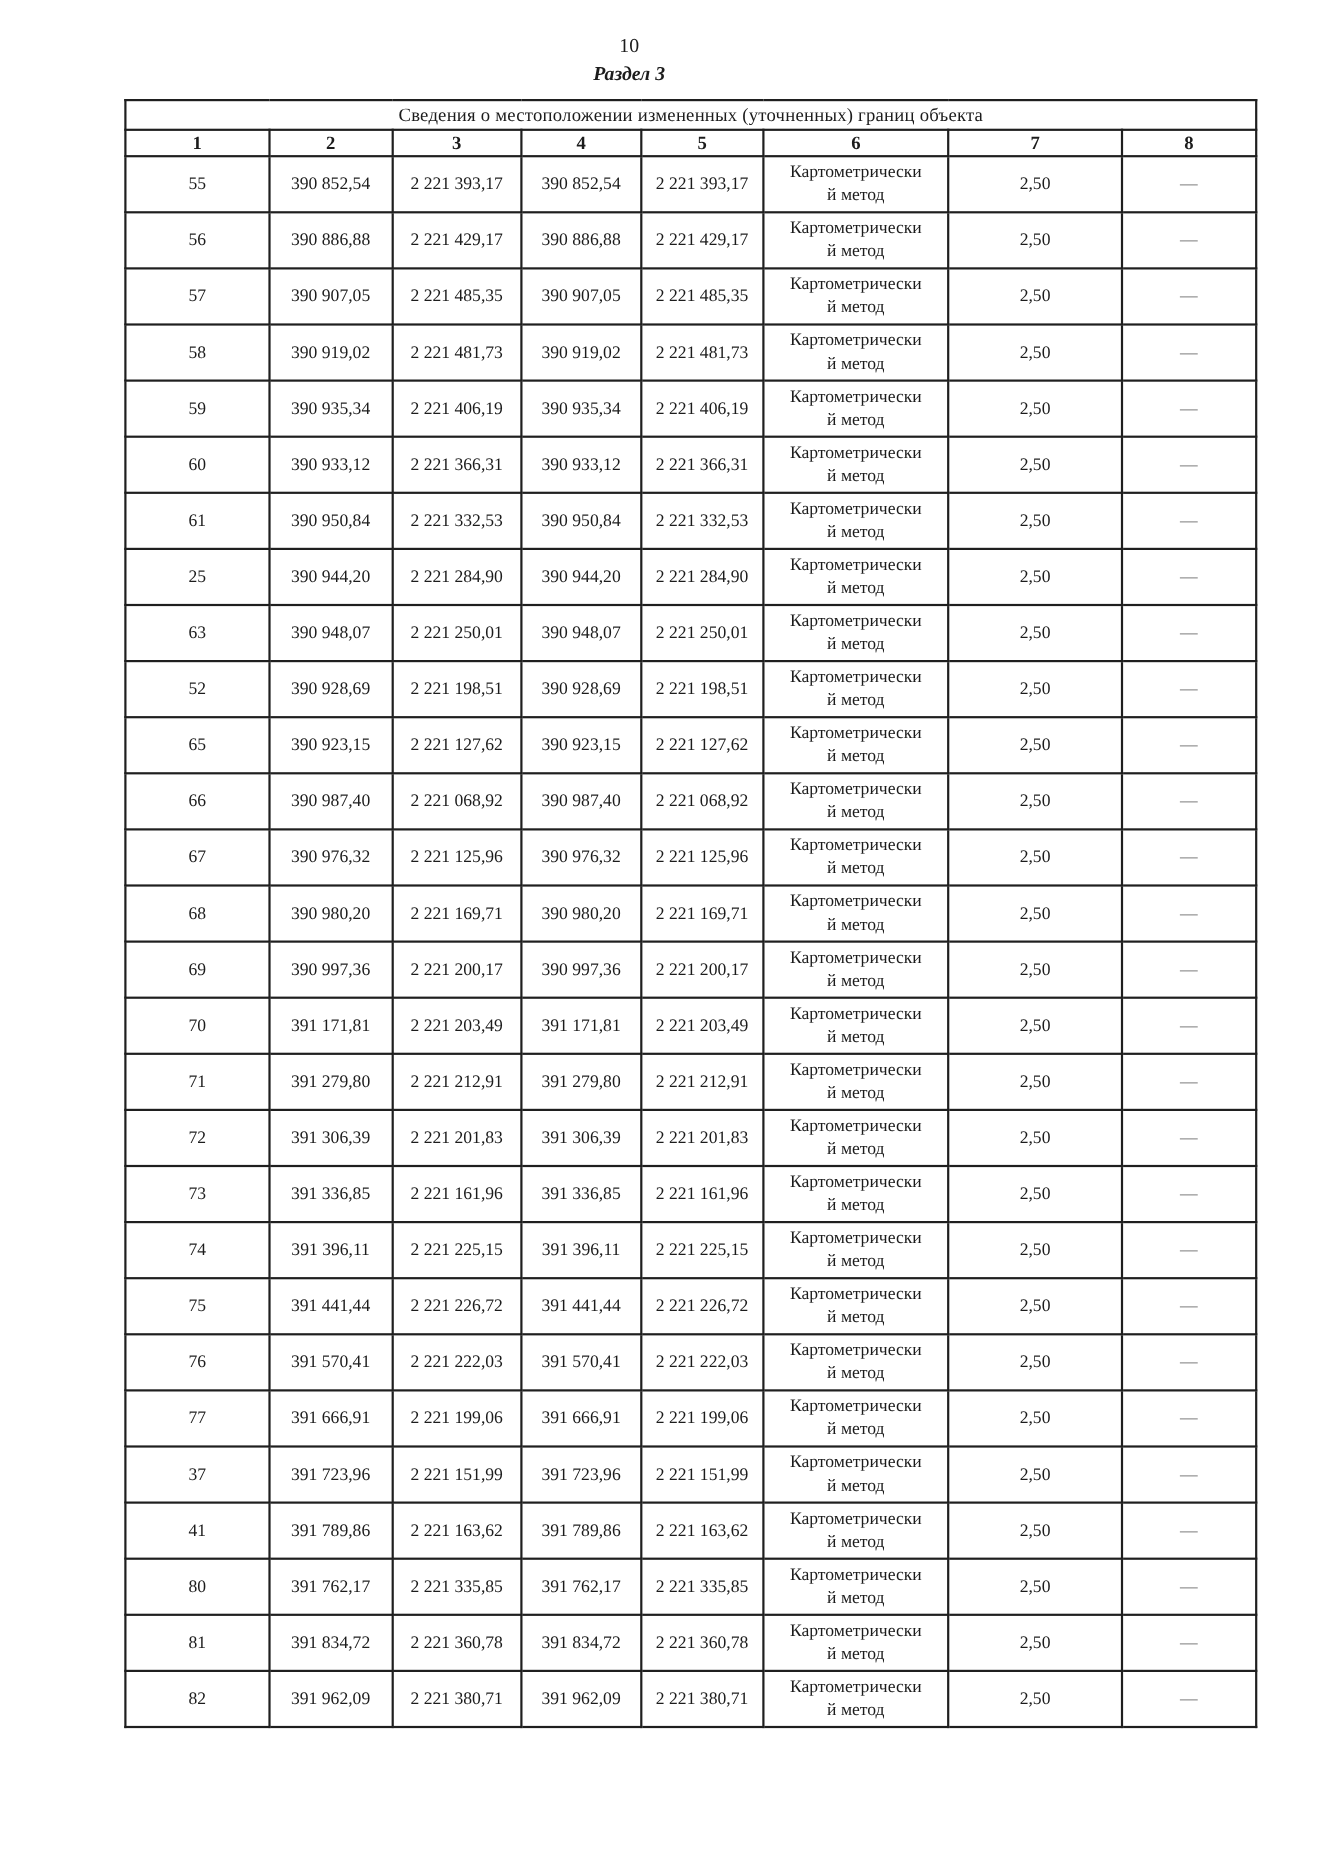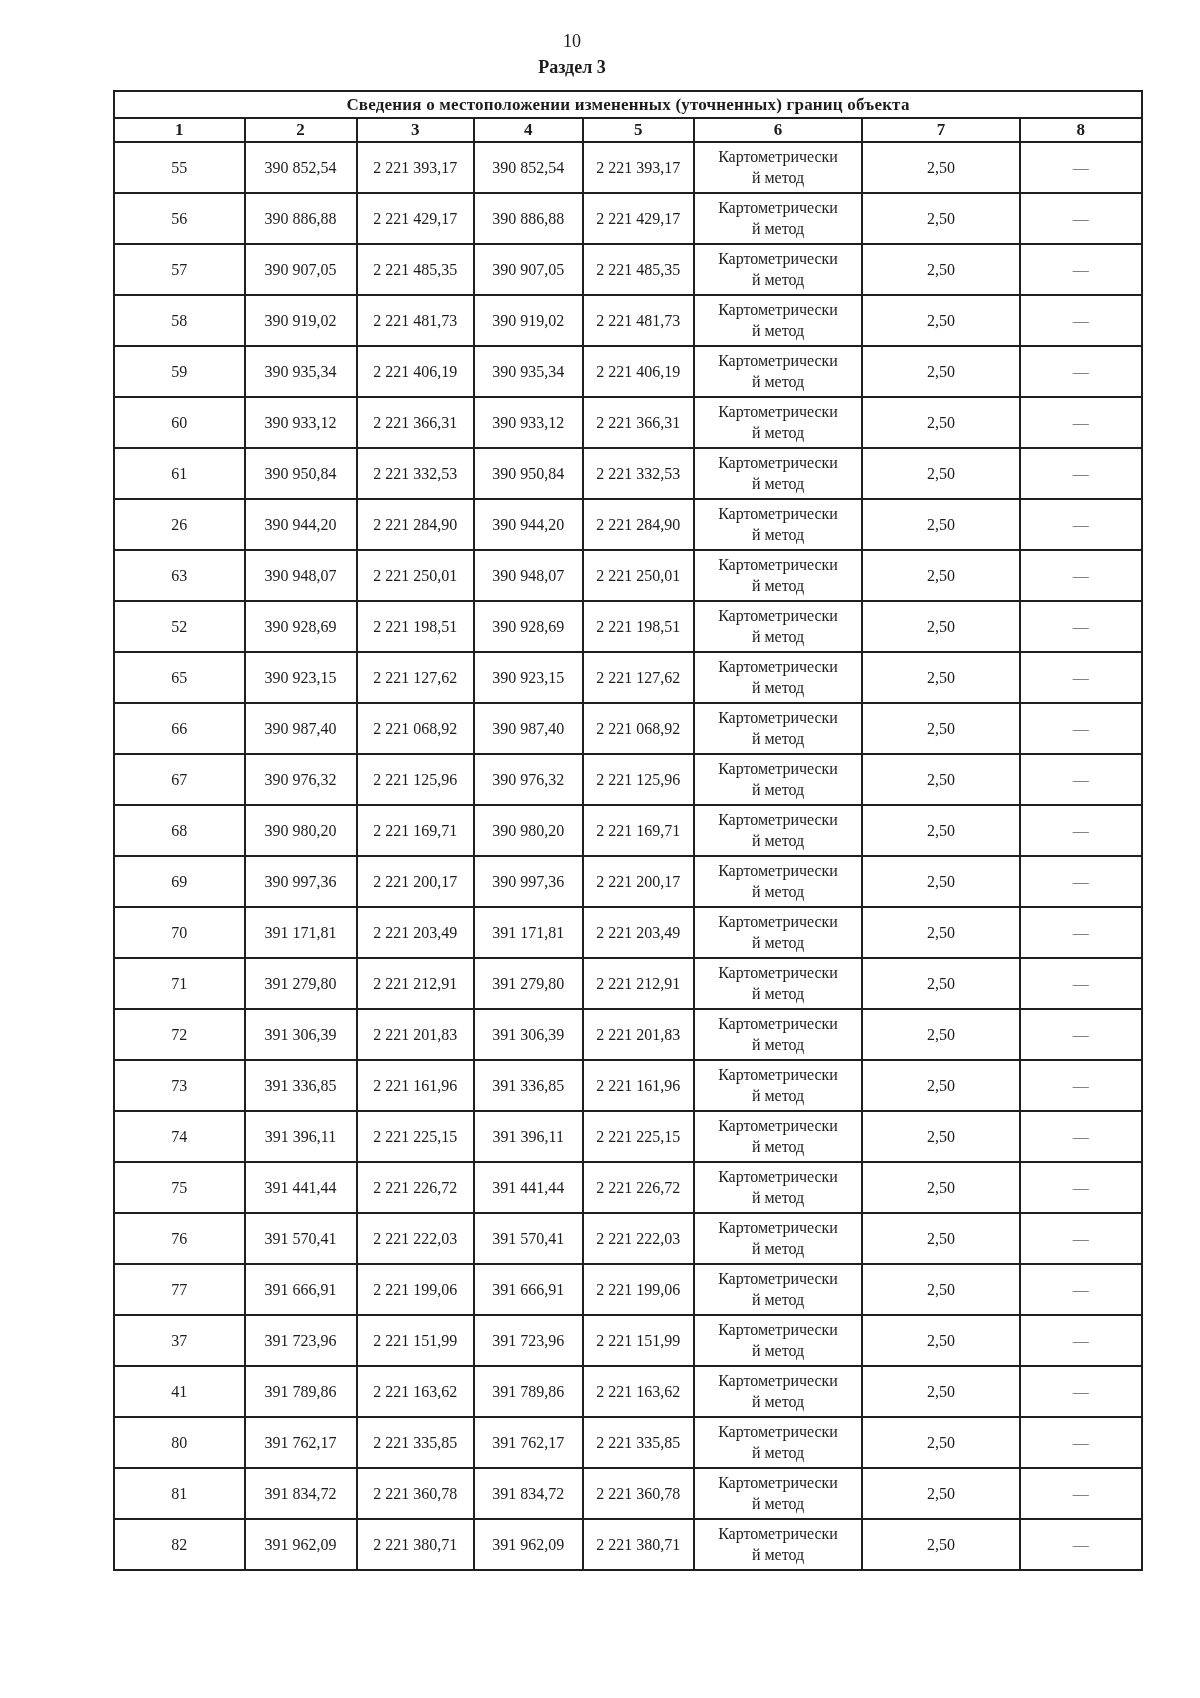--- a/index.html
+++ b/index.html
@@ -25,39 +25,40 @@
   .page-number {
     font-size: 18px;
     line-height: 22px;
   }
   .section-title {
     font-size: 18px;
     font-weight: bold;
     line-height: 22px;
     margin-top: 4px;
     margin-bottom: 6px;
+    font-style: italic;
   }
   table.boundaries {
     border-collapse: collapse;
     table-layout: fixed;
     margin-left: 113px;
     width: 1030px;
   }
   table.boundaries th,
   table.boundaries td {
     border: 2px solid #1f1f1f;
     text-align: center;
     vertical-align: middle;
     padding: 0 2px;
     overflow: hidden;
   }
   th.table-title {
     height: 25px;
     font-size: 17px;
-    font-weight: bold;
+    font-weight: normal;
     letter-spacing: 0.2px;
   }
   tr.colnum-row th {
     height: 22px;
     font-size: 17px;
     font-weight: bold;
   }
   tbody td {
     height: 49px;
     font-size: 16px;
@@ -180,21 +181,21 @@
           <td class="x-existing-cell">390 950,84</td>
           <td class="y-existing-cell">2 221 332,53</td>
           <td class="x-refined-cell">390 950,84</td>
           <td class="y-refined-cell">2 221 332,53</td>
           <td class="method-cell">Картометрически
 й метод</td>
           <td class="precision-cell">2,50</td>
           <td class="note-cell">—</td>
         </tr>
         <tr>
-          <td class="point-number-cell">26</td>
+          <td class="point-number-cell">25</td>
           <td class="x-existing-cell">390 944,20</td>
           <td class="y-existing-cell">2 221 284,90</td>
           <td class="x-refined-cell">390 944,20</td>
           <td class="y-refined-cell">2 221 284,90</td>
           <td class="method-cell">Картометрически
 й метод</td>
           <td class="precision-cell">2,50</td>
           <td class="note-cell">—</td>
         </tr>
         <tr>

